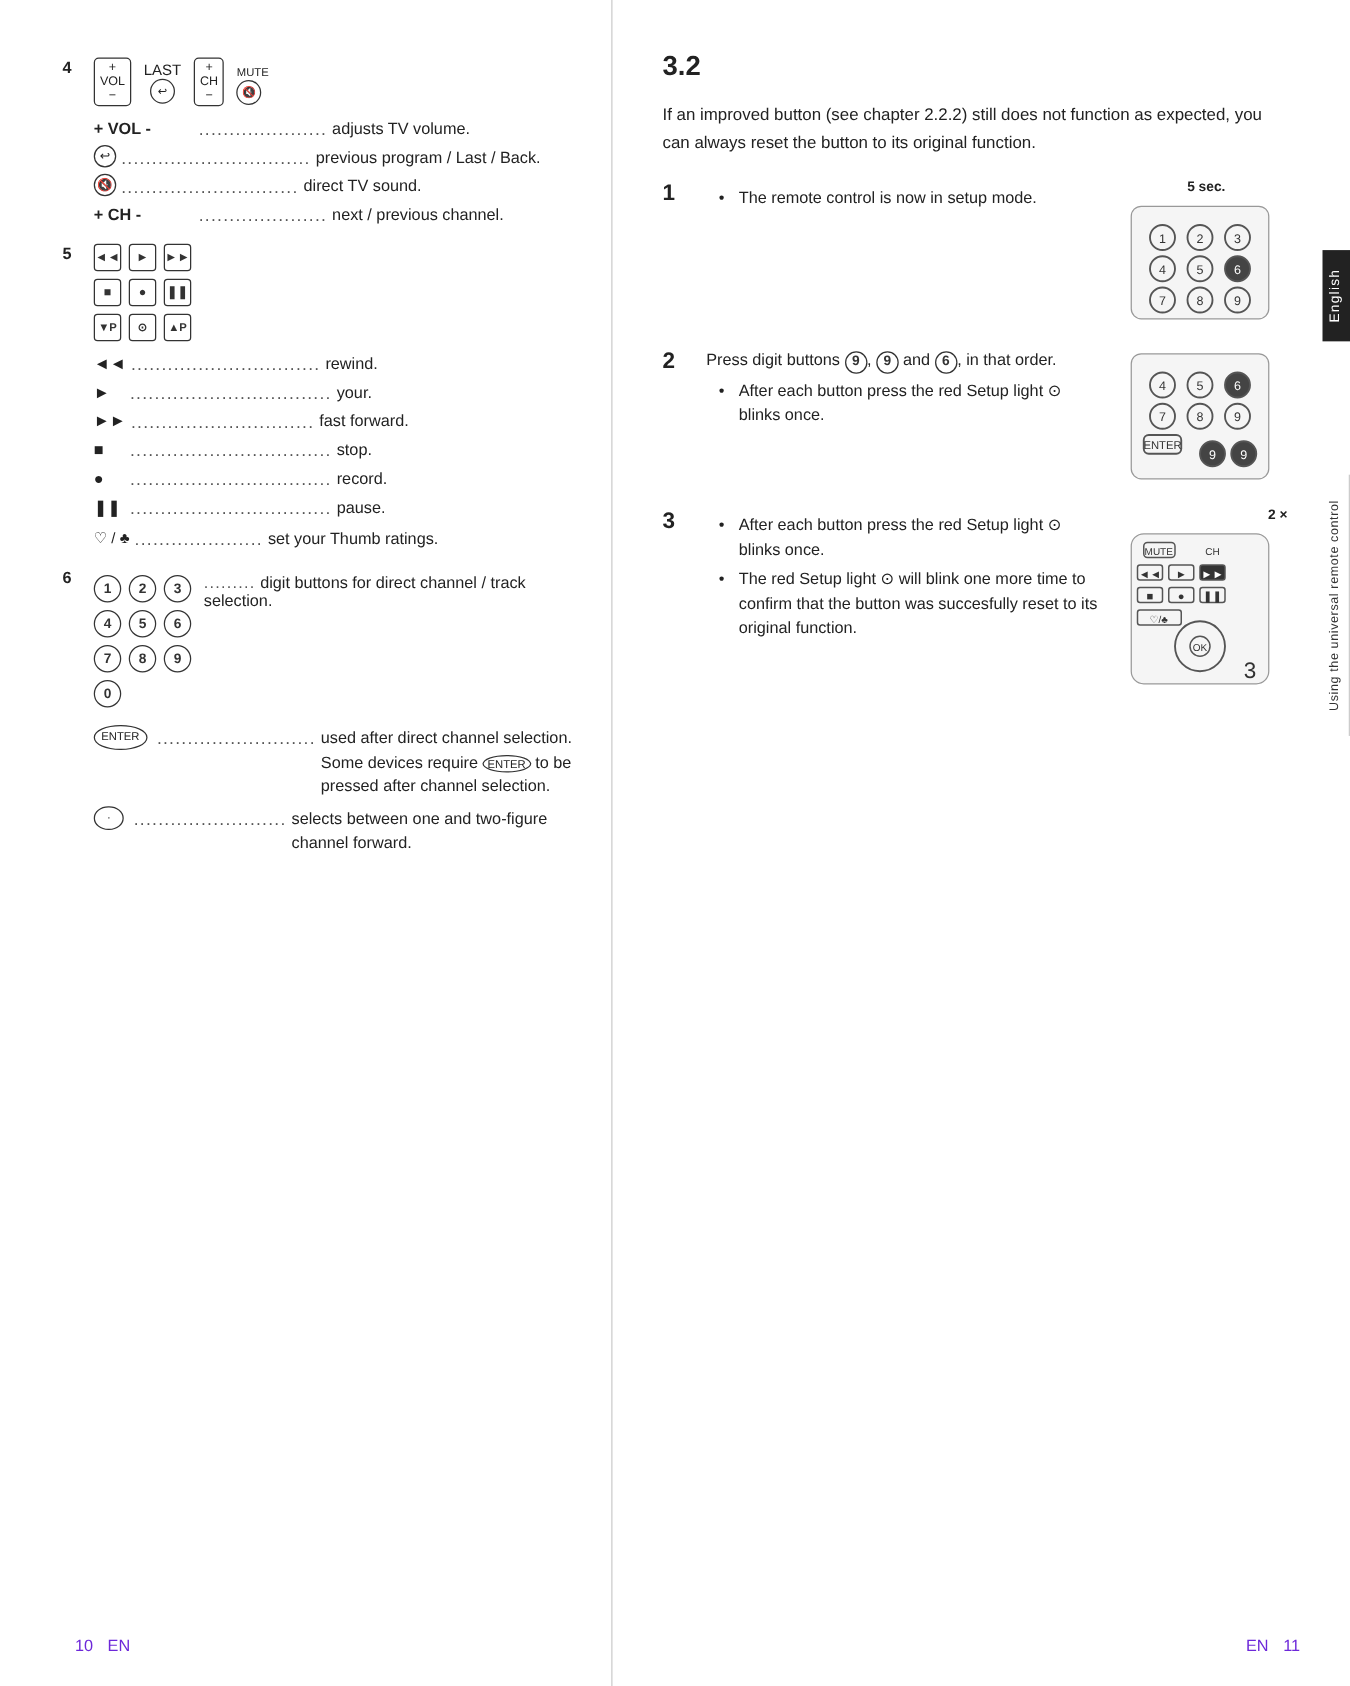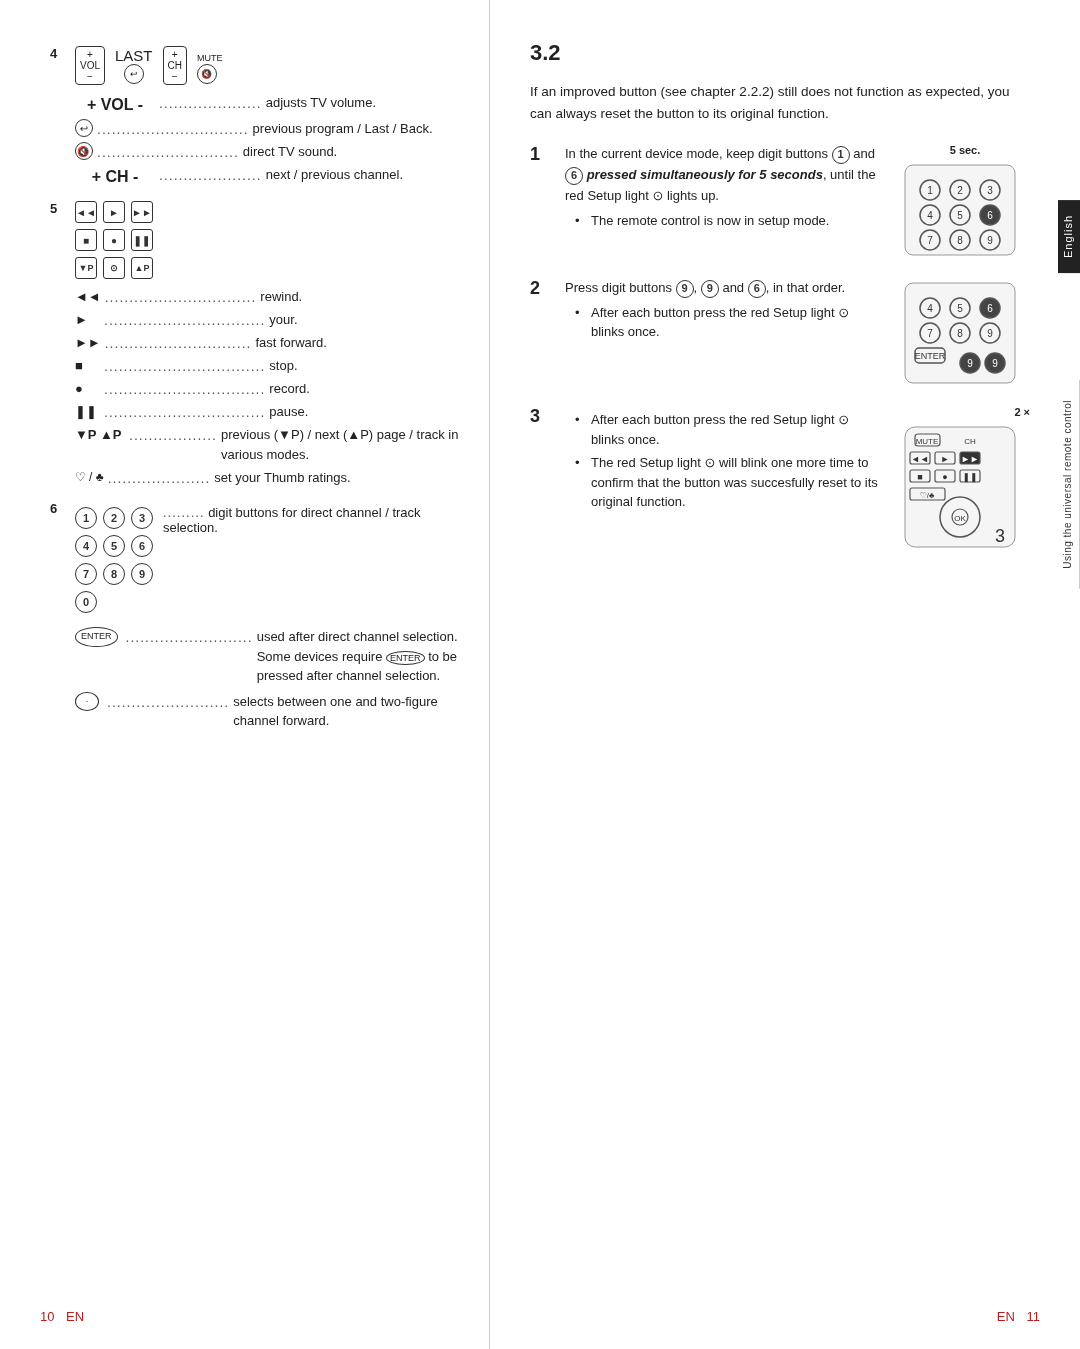--- a/index.html
+++ b/index.html
@@ -118,22 +118,21 @@
     .description-line {
       display: flex;
       align-items: flex-start;
       gap: 4px;
       margin: 2px 0;
       line-height: 1.5;
     }
 
     .desc-label {
       min-width: 80px;
-      font-size: 16px;
-      text-align: center;
+      font-size: 13px;
     }
 
     .desc-text {
       font-size: 13px;
       flex: 1;
     }
 
     .section-header {
       font-size: 22px;
       font-weight: bold;
@@ -185,21 +184,22 @@
     }
 
     .bullet-dot {
       min-width: 10px;
     }
 
     .page-footer {
       position: absolute;
       bottom: 25px;
       font-size: 13px;
-      color: #b91c1c;
+      color: #6d28d9;
+      margin-left: 20px;
     }
 
     .footer-left { left: 40px; }
     .footer-right { right: 40px; }
 
     svg text {
       font-family: Arial, sans-serif;
     }
 
     .bold-italic { font-weight: bold; font-style: italic; }
@@ -219,21 +219,21 @@
 
         <div class="icon-row" style="margin-bottom: 8px;">
 
           <div style="display:flex; flex-direction:column; align-items:center; border:1.5px solid #333; border-radius:4px; padding: 2px 4px; font-size:10px;">
             <span>+</span>
             <span>VOL</span>
             <span>−</span>
           </div>
 
           <div style="display:flex; flex-direction:column; align-items:center; margin-left:4px;">
-            <span style="font-size:15px;">LAST</span>
+            <span style="font-size:12px;">LAST</span>
             <div style="border:1.5px solid #333; border-radius:50%; width:20px; height:20px; display:flex; align-items:center; justify-content:center; font-size:9px;">↩</div>
           </div>
 
           <div style="display:flex; flex-direction:column; align-items:center; border:1.5px solid #333; border-radius:4px; padding: 2px 4px; font-size:10px; margin-left:4px;">
             <span>+</span>
             <span>CH</span>
             <span>−</span>
           </div>
 
           <div style="margin-left:4px;">
@@ -309,25 +309,20 @@
         </div>
         <div class="description-line">
           <span style="min-width:25px; font-size:13px;">●</span>
           <span class="dotted-line">.................................</span>
           <span class="desc-text">record.</span>
         </div>
         <div class="description-line">
           <span style="min-width:25px; font-size:13px;">❚❚</span>
           <span class="dotted-line">.................................</span>
           <span class="desc-text">pause.</span>
-        </div>
-        <div class="description-line">
-          <span style="min-width:50px; font-size:13px; font-weight:bold;">▼P ▲P</span>
-          <span class="dotted-line">..................</span>
-          <span class="desc-text">previous (▼P) / next (▲P) page / track in various modes.</span>
         </div>
         <div class="description-line" style="margin-top:4px;">
           <span style="font-size:12px;">♡ / ♣</span>
           <span class="dotted-line">.....................</span>
           <span class="desc-text">set your Thumb ratings.</span>
         </div>
       </div>
     </div>
 
     <div style="position:relative; margin-bottom: 12px;">
@@ -395,27 +390,20 @@
 
     <div style="display:flex; margin-bottom:15px; align-items:flex-start;">
       <span class="section-number-big">3.2</span>
     </div>
 
     <p class="intro-text">If an improved button (see chapter 2.2.2) still does not function as expected, you can always reset the button to its original function.</p>
 
     <div class="step-container">
       <span class="step-num">1</span>
       <div class="step-content">
-        <p>
-          In the current device mode, keep digit buttons 
-          <span class="btn-icon" style="display:inline-flex; font-size:11px; border:1.5px solid #333; border-radius:50%; width:18px; height:18px;">1</span>
-          <span> and </span>
-          <span class="btn-icon" style="display:inline-flex; font-size:11px; border:1.5px solid #333; border-radius:50%; width:18px; height:18px;">6</span>
-          <span class="bold-italic"> pressed simultaneously for 5 seconds</span>, until the red Setup light ⊙ lights up.
-        </p>
         <div class="bullet-item">
           <span class="bullet-dot">•</span>
           <span>The remote control is now in setup mode.</span>
         </div>
       </div>
       <div class="step-image">
         <div style="font-size:11px; font-weight:bold; margin-bottom:4px; text-align:center;">5 sec.</div>
         <svg width="120" height="100" viewBox="0 0 120 100">
 
           <rect x="5" y="5" width="110" height="90" rx="8" ry="8" fill="#f5f5f5" stroke="#999" stroke-width="1"></rect>

